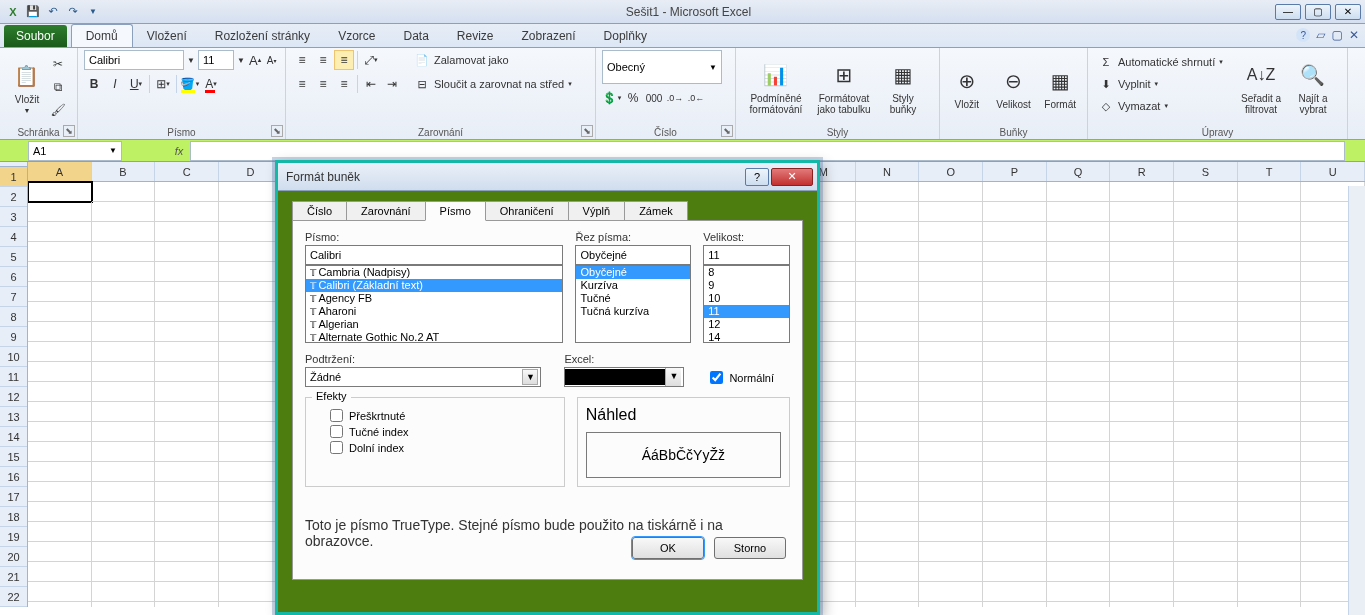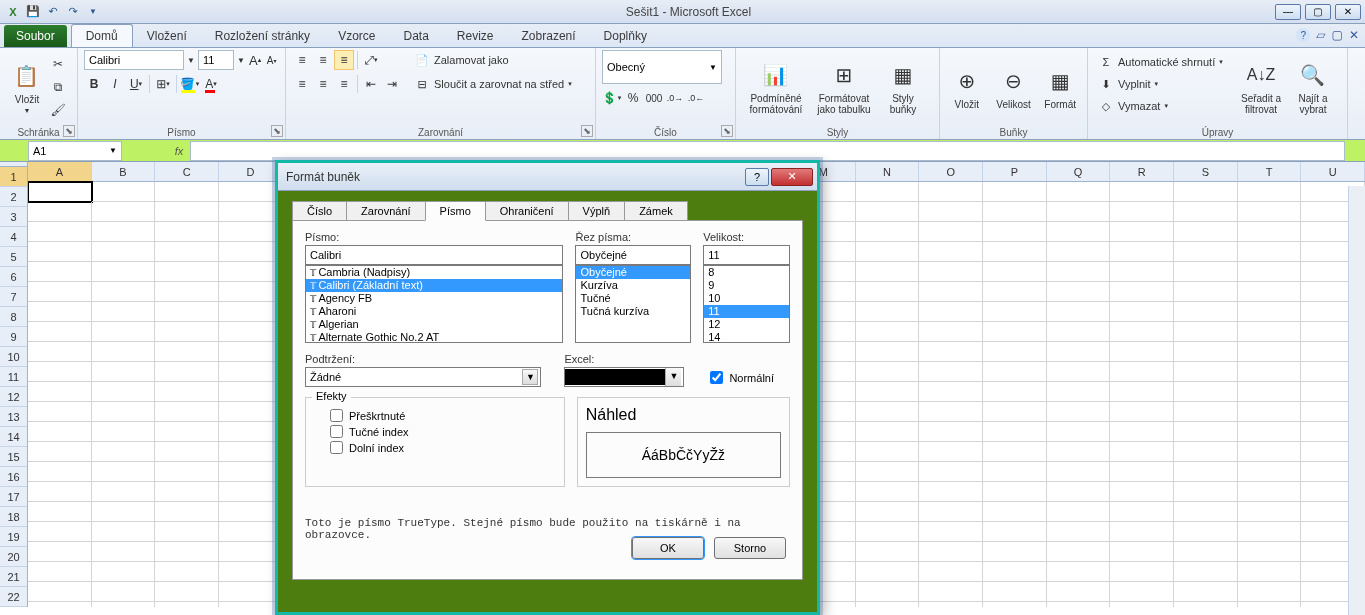--- a/index.html
+++ b/index.html
@@ -96,21 +96,21 @@
 .efekty-group .legend { position: absolute; top: -8px; left: 6px; background: #fcfcfc; padding: 0 4px; font-size: 11px; }
 .checkbox-row { display: flex; align-items: flex-end; gap: 6px; font-size: 11px; margin: 3px 16px; }
 .checkbox-row input { width: 13px; height: 13px; }
 
 .nahled-group { border: 1px solid #ccc; padding: 8px; margin-top: 10px; position: relative; width: 220px; }
 .nahled-box { border: 1px solid #7a7a7a; height: 46px; display: flex; align-items: center; justify-content: center; font-size: 14px; margin-top: 8px; }
 .color-swatch { width: 100px; height: 16px; background: #000; }
 .color-drop { display: flex; align-items: center; border: 1px solid #7a7a7a; height: 20px; background: white; width: 120px; }
 .color-drop .arrow { width: 16px; height: 18px; border-left: 1px solid #aaa; background: linear-gradient(#f8f8f8,#ddd); text-align: center; font-size: 9px; line-height: 16px; }
 
-.info-text { font-size: 11px; color: #333; margin-top: 30px; font-family: Liberation Mono, monospace; }
+.info-text { font-size: 14px; color: #333; margin-top: 30px; }
 .dialog-buttons { position: absolute; bottom: 20px; right: 16px; display: flex; gap: 10px; }
 .dlg-btn { width: 72px; height: 22px; border: 1px solid #707070; background: linear-gradient(#f8f8f8, #e0e0e0); font-size: 11px; border-radius: 3px; }
 .dlg-btn.default { outline: 1px solid #3399ff; }
 
 .scroll-v { position: absolute; right: 0; top: 186px; bottom: 0; width: 17px; background: #eaeef5; border-left: 1px solid #c5d4e8; }
 </style>
 </head>
 <body>
 
 <div class="titlebar">

